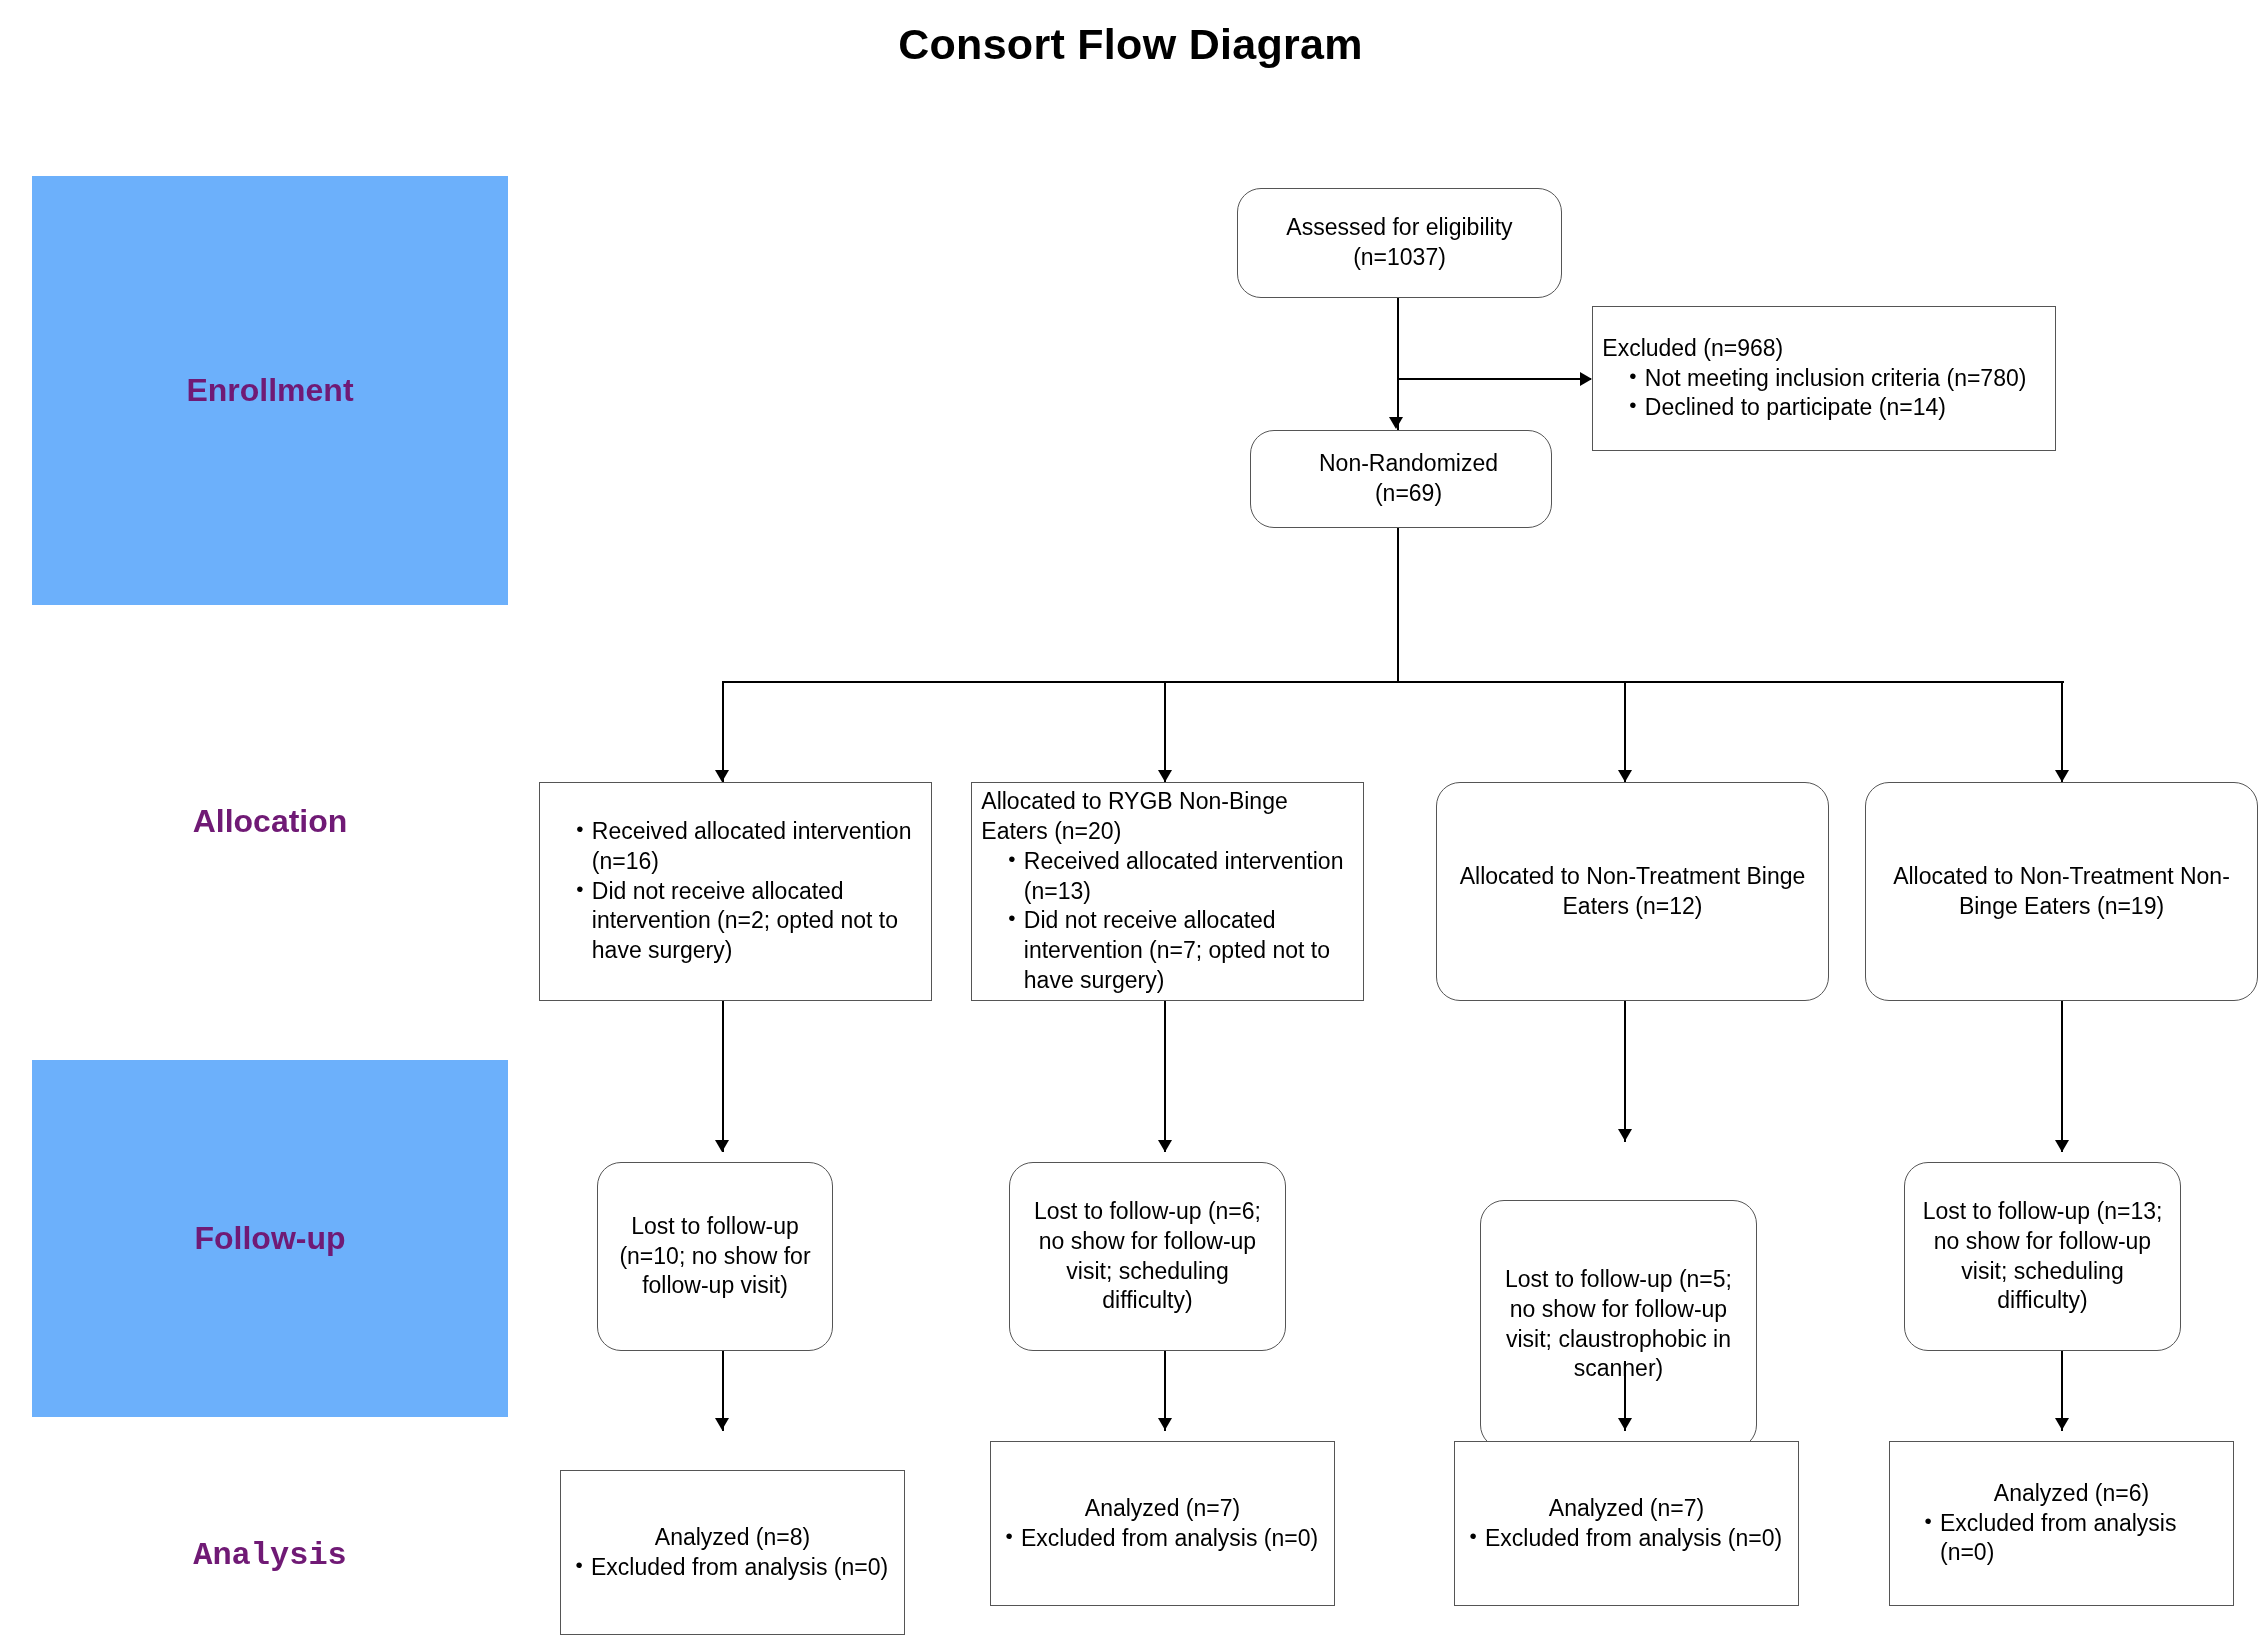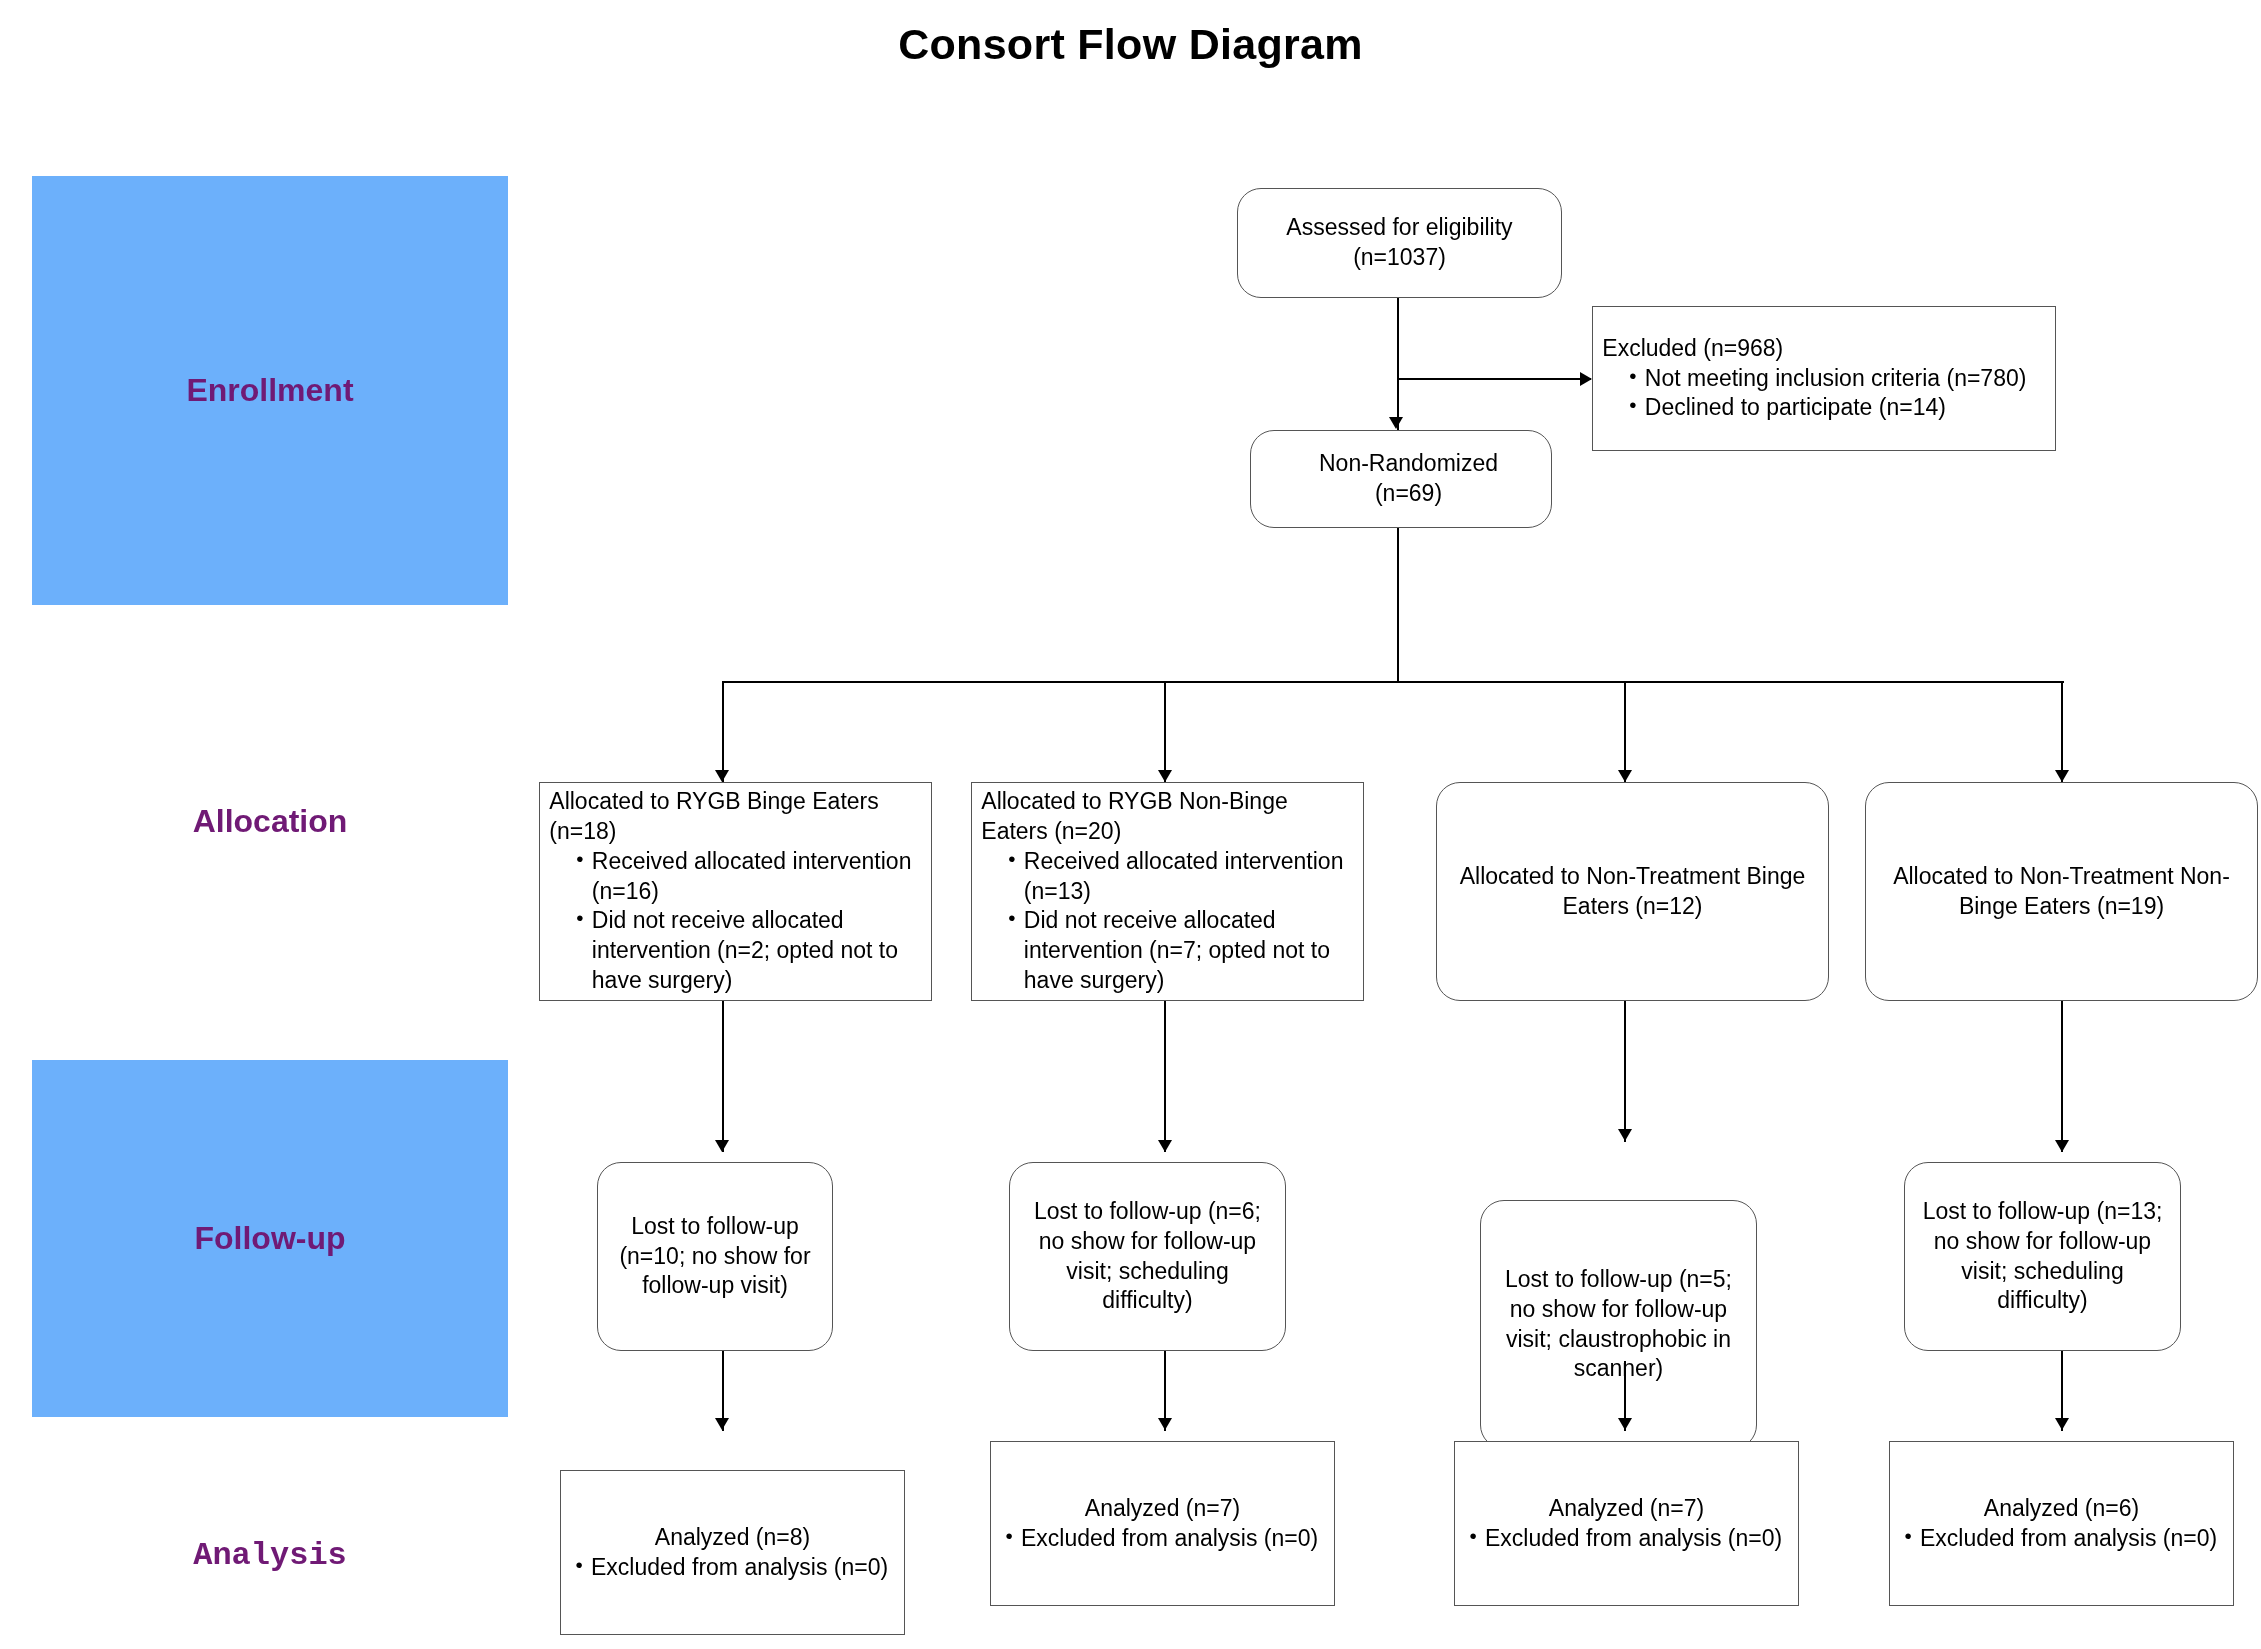--- a/index.html
+++ b/index.html
@@ -172,21 +172,20 @@
   <div class="arrow-down" style="left:1158px; top:770px;"></div>
 
   <div class="vline" style="left:1624px; top:681px; height:101px;"></div>
   <div class="arrow-down" style="left:1618px; top:770px;"></div>
 
   <div class="vline" style="left:2061px; top:681px; height:101px;"></div>
   <div class="arrow-down" style="left:2055px; top:770px;"></div>
 
   <div class="fbox leftal" style="left:539px; top:782px; width:393px; height:219px;">
     <div class="pad">
-      <div class="hdr">Allocated to RYGB Binge Eaters (n=18)</div>
       <ul class="blist">
         <li>Received allocated intervention (n=16)</li>
         <li>Did not receive allocated intervention (n=2; opted not to have surgery)</li>
       </ul>
     </div>
   </div>
 
   <div class="fbox leftal" style="left:971px; top:782px; width:393px; height:219px;">
     <div class="pad">
       <div class="hdr">Allocated to RYGB Non-Binge Eaters (n=20)</div>
@@ -269,21 +268,21 @@
 
   <div class="fbox leftal" style="left:1454px; top:1441px; width:345px; height:165px;">
     <div class="pad">
       <div class="hdr" style="text-align:center;">Analyzed (n=7)</div>
       <ul class="blist" style="padding-left:5.2px;">
         <li>Excluded from analysis (n=0)</li>
       </ul>
     </div>
   </div>
 
-  <div class="fbox leftal" style="left:1889px; top:1441px; width:345px; height:165px;">
+  <div class="fbox leftal" style="left:1889px; top:1441px; width:345px; height:165px;padding-left:20px;">
     <div class="pad">
       <div class="hdr" style="text-align:center;">Analyzed (n=6)</div>
       <ul class="blist" style="padding-left:5.2px;">
         <li>Excluded from analysis (n=0)</li>
       </ul>
     </div>
   </div>
 
 </div>
 

